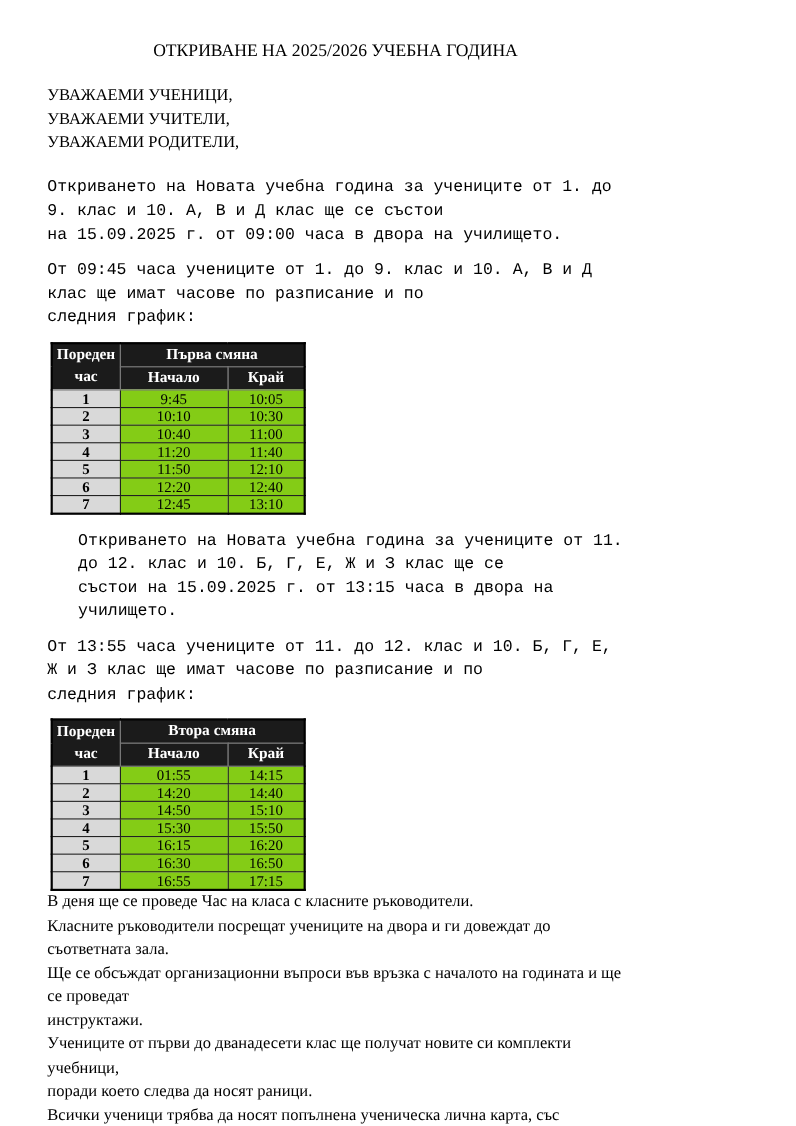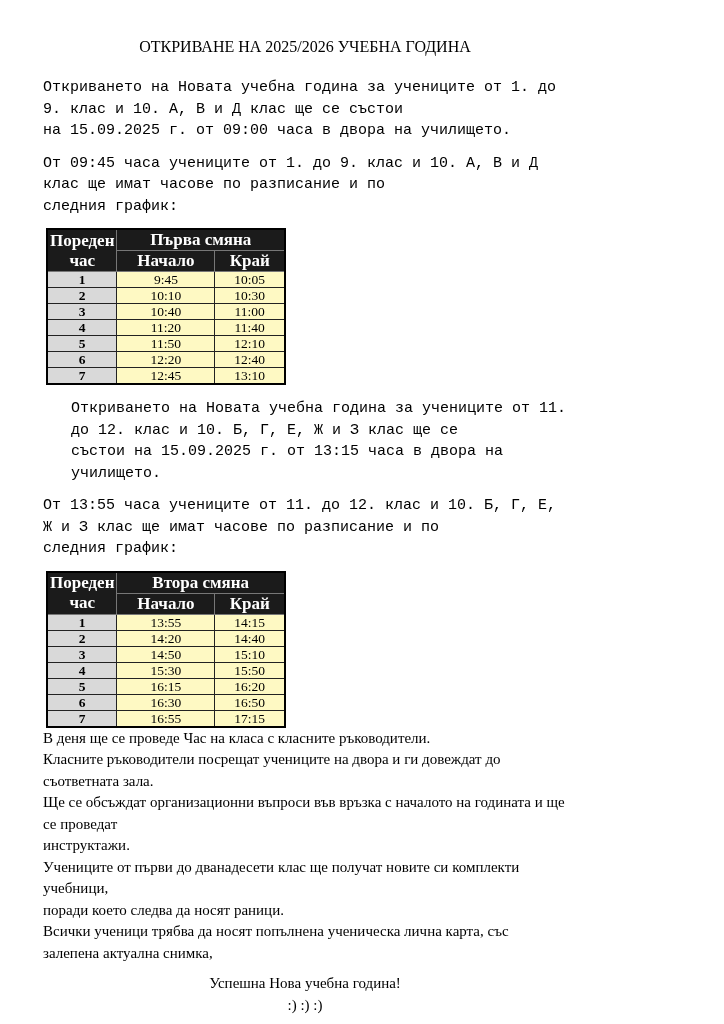--- a/index.html
+++ b/index.html
@@ -32,53 +32,58 @@
   table.schedule {
     border-collapse: collapse;
     margin-left: 3px;
     margin-top: 2px;
     border: 2px solid #000000;
   }
   table.schedule th {
     background: #1b1b1b;
     color: #ffffff;
     font-weight: bold;
-    font-size: 17px;
+    font-size: 14px;
     line-height: 20px;
     border: 1px solid #777777;
     text-align: center;
     padding: 0 2px;
   }
   table.schedule td {
     border: 1px solid #222222;
     font-size: 13.5px;
     line-height: 15px;
     text-align: center;
     padding: 0 2px;
-    background: #fef9c3;
+    background: #84cc16;
   }
   table.schedule td.num {
     background: #d9d9d9;
     font-weight: bold;
   }
   .col-period { width: 62px; }
   .col-start  { width: 98px; }
   .col-end    { width: 70px; }
 
   .notes { margin-top: 0; }
   .closing { margin-top: 9px; text-align: center; }
   .closing-line { font-size: 15px; line-height: 21.5px; }
 </style>
 </head>
 <body>
 
 <div class="page">
 
   <div class="title">ОТКРИВАНЕ НА 2025/2026 УЧЕБНА ГОДИНА</div>
 
+  <div class="greetings">
+    <div class="greeting-line">УВАЖАЕМИ УЧЕНИЦИ,</div>
+    <div class="greeting-line">УВАЖАЕМИ УЧИТЕЛИ,</div>
+    <div class="greeting-line">УВАЖАЕМИ РОДИТЕЛИ,</div>
+  </div>
 
   <div class="para">
     <div class="para-line">Откриването на Новата учебна година за учениците от 1. до 9. клас и 10. А, В и Д клас ще се състои</div>
     <div class="para-line">на 15.09.2025 г. от 09:00 часа в двора на училището.</div>
   </div>
 
   <div class="para">
     <div class="para-line">От 09:45 часа учениците от 1. до 9. клас и 10. А, В и Д клас ще имат часове по разписание и по</div>
     <div class="para-line">следния график:</div>
   </div>
@@ -160,21 +165,21 @@
         <th colspan="2">Втора смяна</th>
       </tr>
       <tr>
         <th>Начало</th>
         <th>Край</th>
       </tr>
     </thead>
     <tbody>
       <tr>
         <td class="num">1</td>
-        <td>13:55</td>
+        <td>01:55</td>
         <td>14:15</td>
       </tr>
       <tr>
         <td class="num">2</td>
         <td>14:20</td>
         <td>14:40</td>
       </tr>
       <tr>
         <td class="num">3</td>
         <td>14:50</td>

